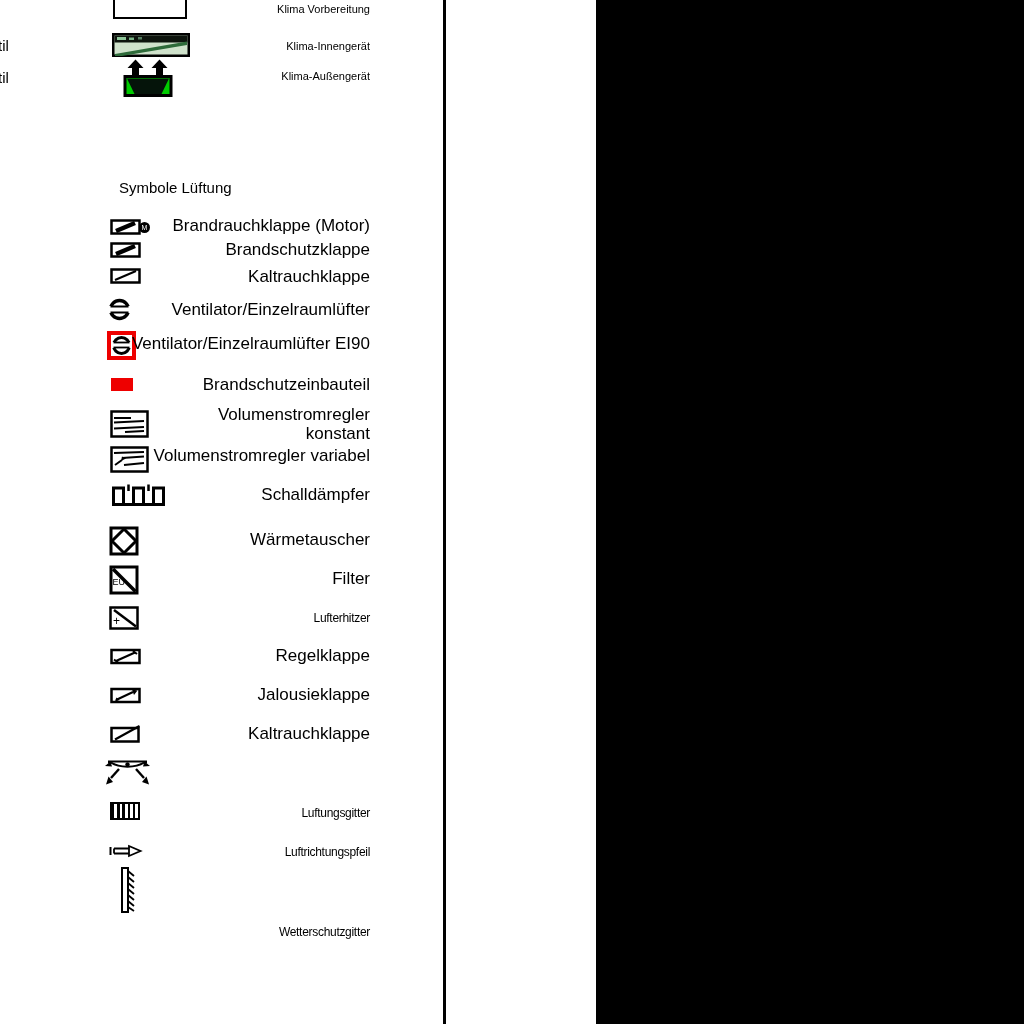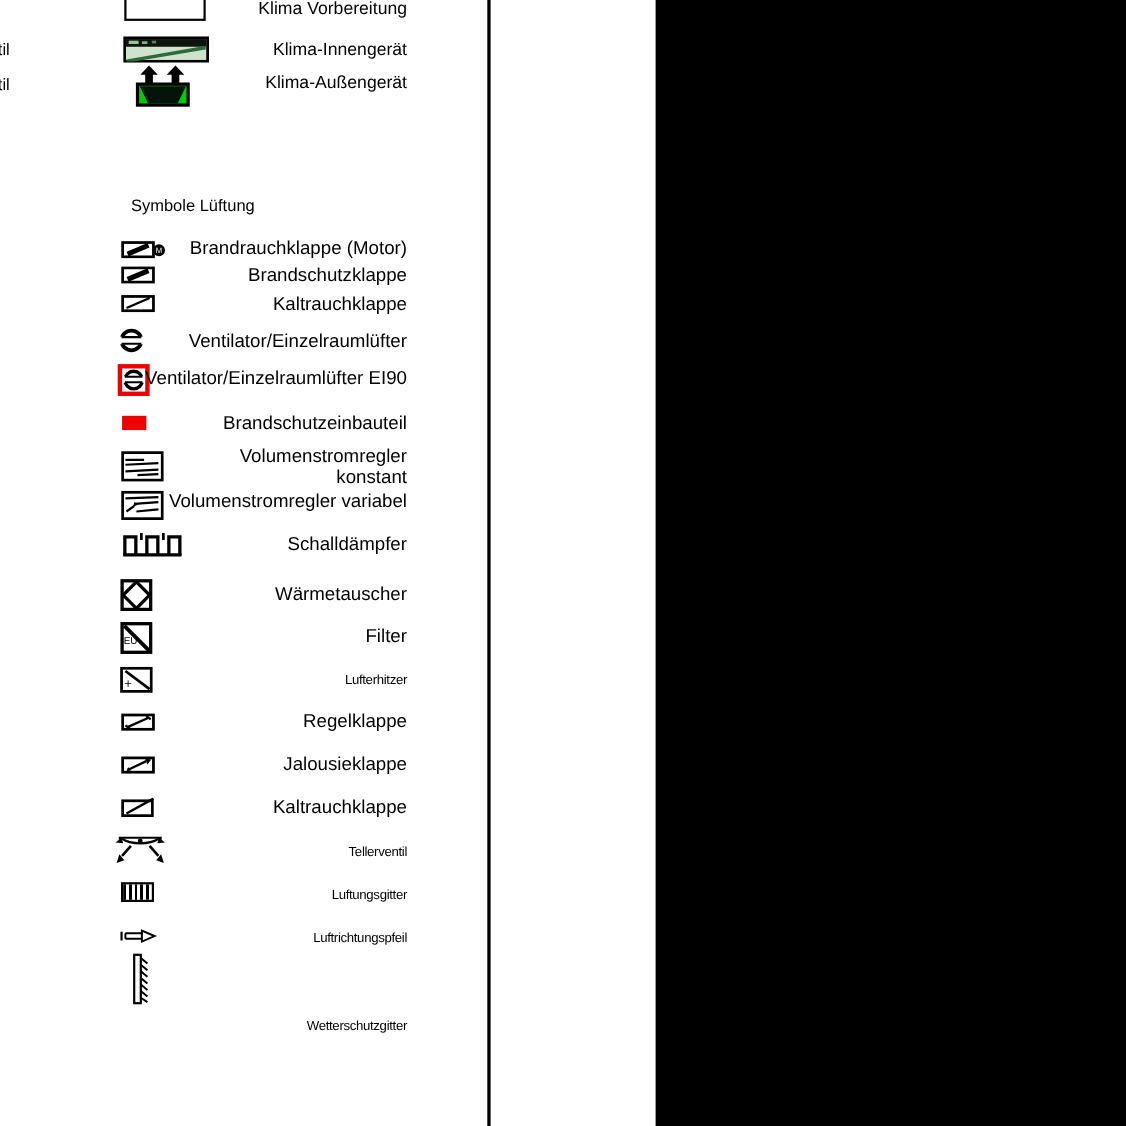--- a/index.html
+++ b/index.html
@@ -1,20 +1,20 @@
 <!DOCTYPE html>
 <html><head>
 <meta charset="utf-8">
 <style>
   html,body{margin:0;padding:0;background:#fff;}
   #screen{position:relative;width:1024px;height:1024px;background:#ffffff;overflow:hidden;
           font-family:"Liberation Sans",sans-serif;color:#000;}
   .lbl{position:absolute;left:120px;width:250px;text-align:right;font-size:17px;line-height:18px;
        white-space:nowrap;color:#000;}
-  .lbl.big{font-size:16px;}
+  .lbl.big{font-size:11px;}
   .lbl.small{font-size:12px;letter-spacing:-0.3px;}
   .sym{position:absolute;}
   .sym svg{display:block;}
   #edge-til-1,#edge-til-2{position:absolute;left:-2px;font-size:15px;line-height:16px;}
   #section-title{position:absolute;left:119px;top:179px;font-size:15px;
                  white-space:nowrap;}
   #divider{position:absolute;left:443px;top:0;width:3px;height:1024px;background:#000;}
   #black-panel{position:absolute;left:596px;top:0;width:428px;height:1024px;background:#000;}
   #sym-vorbereitung{position:absolute;left:113px;top:-3px;width:70px;height:18px;
                     border:2.5px solid #000;background:#fff;}
@@ -201,21 +201,20 @@
       <path d="M8,5.5 C16,11 33,11 41,5.5" fill="#fff" stroke="#000" stroke-width="2"></path>
       <circle cx="24.5" cy="7.5" r="2.2" fill="#000"></circle>
       <polygon points="2,9 7.5,4.5 9,9.5" fill="#000"></polygon>
       <polygon points="47,9 41.5,4.5 40,9.5" fill="#000"></polygon>
       <line x1="16" y1="12" x2="8" y2="21" stroke="#000" stroke-width="2.4"></line>
       <polygon points="3,27.5 10,25 5.5,19.5" fill="#000"></polygon>
       <line x1="33" y1="12" x2="41" y2="21" stroke="#000" stroke-width="2.4"></line>
       <polygon points="46,27.5 39,25 43.5,19.5" fill="#000"></polygon>
     </svg>
   </div>
-  <div class="lbl small" style="top:765px">Tellerventil</div>
 
   <div class="sym" style="left:110px;top:802px">
     <div id="sym-luftungsgitter"></div>
   </div>
   <div class="lbl small" style="top:804px">Luftungsgitter</div>
 
   <div class="sym" style="left:108px;top:844px">
     <svg width="35" height="14" viewBox="0 0 35 14">
       <line x1="2.5" y1="3" x2="2.5" y2="11" stroke="#000" stroke-width="2"></line>
       <path d="M6,4.5 H21 M6,9.5 H21 M6,4.5 V9.5" fill="none" stroke="#000" stroke-width="1.8"></path>

